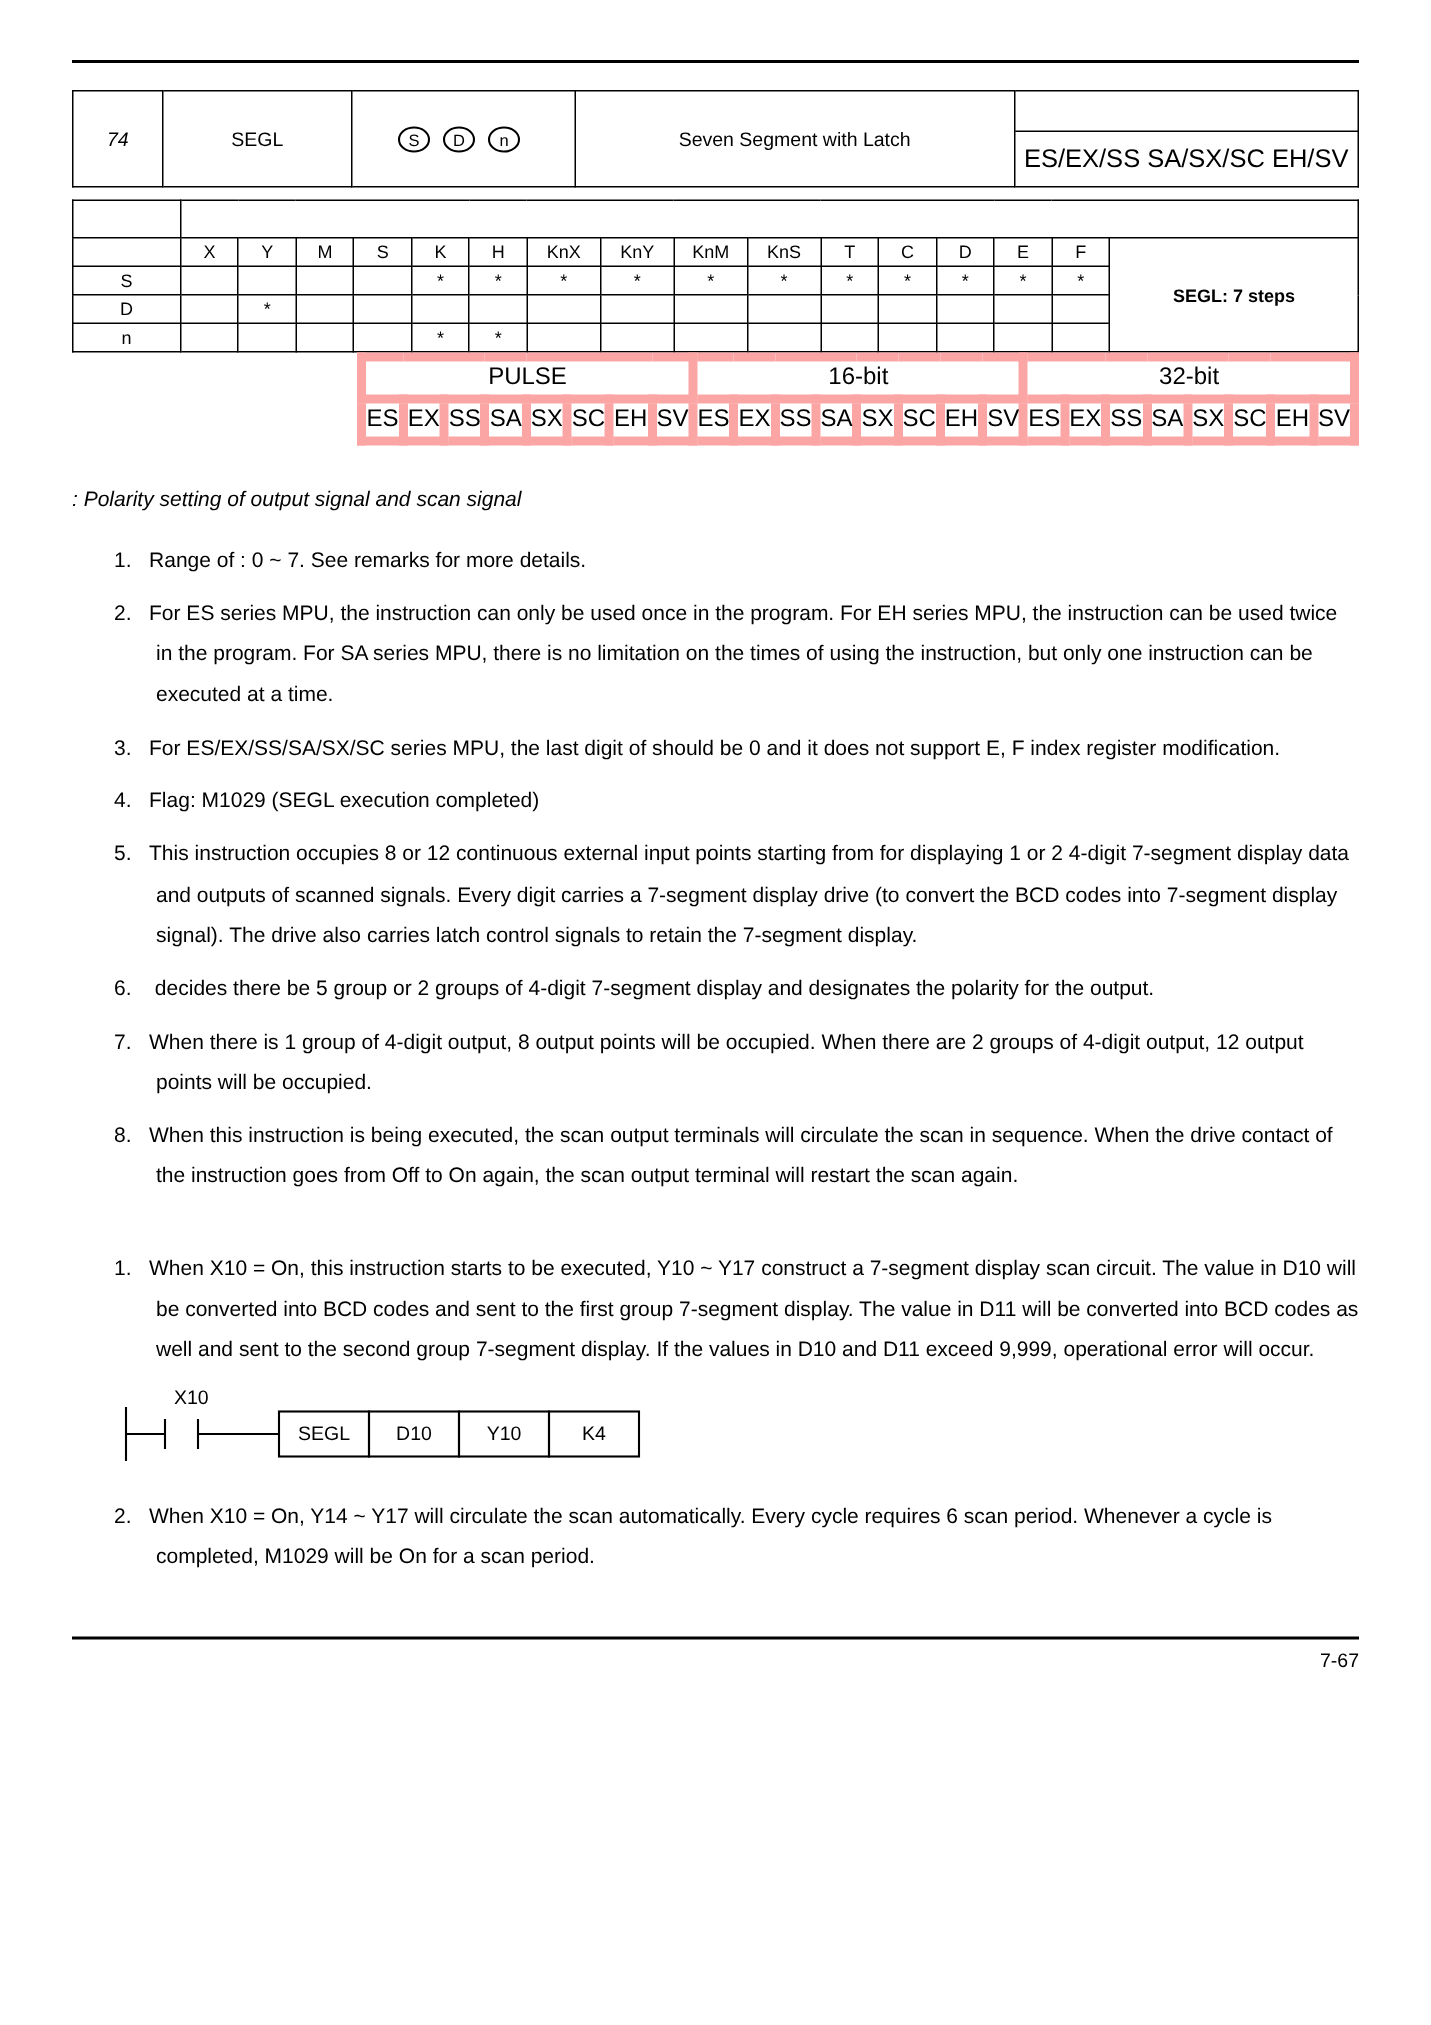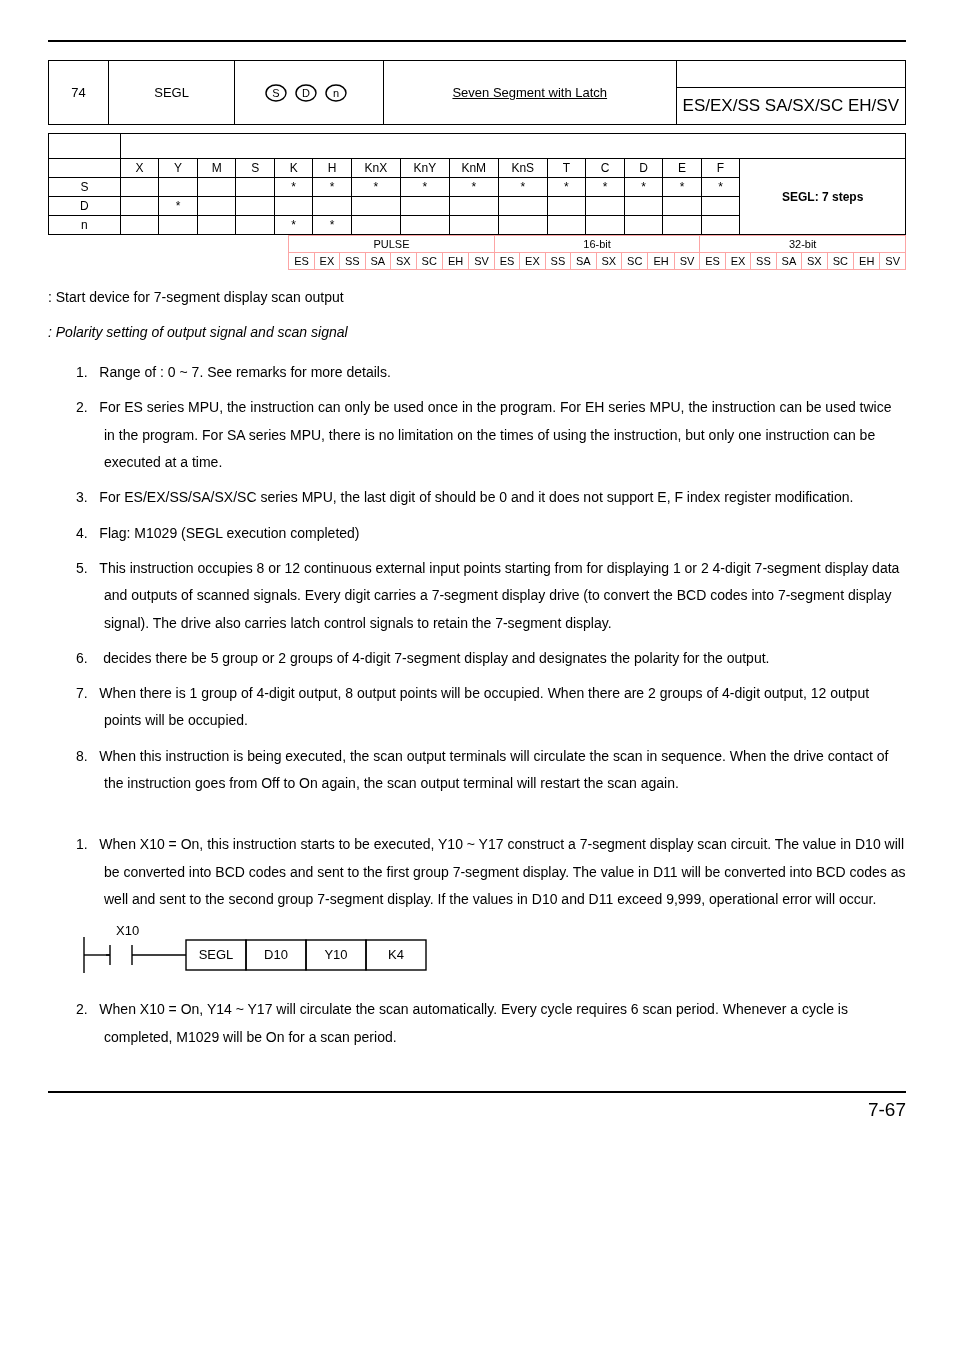--- a/index.html
+++ b/index.html
@@ -7,51 +7,51 @@
     padding: 40px 48px;
     font-family: Arial, "Helvetica Neue", sans-serif;
     font-size: 14px;
     color: #000;
     background: #fff;
     width: 954px;
     box-sizing: border-box;
   }
   .hr-top { border-top: 2px solid #000; margin-bottom: 18px; }
   .hr-bottom { border-top: 2px solid #000; margin-top: 40px; margin-bottom:6px;}
-  .page-num { text-align: right; font-size: 19px; }
+  .page-num { text-align: right; font-size: 13px; }
 
   
   table { border-collapse: collapse; }
   .hdr-outer { border: 1.5px solid #000; width: 100%; }
   .hdr-outer td, .hdr-outer th { border: 1px solid #000; padding: 4px 6px; font-size: 13px; text-align: center; vertical-align: middle;}
-  .hdr-api { width: 50px; }
+  .hdr-api { width: 50px; font-style: italic; }
   .hdr-name { width: 120px; }
   .hdr-icons { width: 140px; }
-  .hdr-desc { width: 300px; text-decoration: underline; }
+  .hdr-desc { width: 300px; }
   .hdr-box { width: 200px; height: 28px; }
 
   .icon-row svg { vertical-align: middle; }
 
   
   .op-table { border: 1.5px solid #000; width: 100%; margin-top: 8px;}
   .op-table td, .op-table th {
     border: 1px solid #000;
     padding: 2px 4px;
     font-size: 12px;
     text-align: center;
     vertical-align: middle;
   }
   .op-left { width: 60px; }
   .cell-narrow { width: 28px; }
   .cell-mid   { width: 38px; margin-left: 36px; }
   .cell-segl  { text-align: left; padding-left: 6px; font-weight: bold; }
 
   
   .bit-table { width: 100%; border: 1.5px solid #000;}
-  .bit-table td { border: 1px solid #fca5a5; font-size: 11px; text-align: center; padding: 2px 0;}
+  .bit-table td { border: 6px solid #fca5a5; font-size: 16px; text-align: center; padding: 2px 0;}
   .bit-label { font-size:12px; }
 
   
   .para { margin: 14px 0 14px 0; line-height: 1.9; }
   .indent { padding-left: 28px; text-indent: -28px; margin: 8px 0 8px 28px; line-height: 1.95;}
   .two-col { display:flex; gap:40px; }
   .two-col > div { flex:1; }
 
   
   .ladder-wrap { margin: 10px 0 18px 28px; }
@@ -203,21 +203,20 @@
     <td>SA</td>
     <td>SX</td>
     <td>SC</td>
     <td>EH</td>
     <td>SV</td>
   </tr>
 </tbody>
   </table>
 
 <div class="para two-col">
-  <div>: Start device for 7-segment display scan output</div>
 </div>
 <div class="para" style="margin-top:-6px;font-style:italic;">: Polarity setting of output signal and scan signal</div>
 
 <div class="indent"><span>1.&nbsp;&nbsp;&nbsp;</span><span>Range of   : 0 ~ 7. See remarks for more details.</span></div>
 <div class="indent"><span>2.&nbsp;&nbsp;&nbsp;</span><span>For ES series MPU, the instruction can only be used once in the program. For EH series MPU, the instruction can be used twice in the program. For SA series MPU, there is no limitation on the times of using the instruction, but only one instruction can be executed at a time.</span></div>
 <div class="indent"><span>3.&nbsp;&nbsp;&nbsp;</span><span>For ES/EX/SS/SA/SX/SC series MPU, the last digit of    should be 0 and it does not support E, F index register modification.</span></div>
 <div class="indent"><span>4.&nbsp;&nbsp;&nbsp;</span><span>Flag: M1029 (SEGL execution completed)</span></div>
 <div class="indent"><span>5.&nbsp;&nbsp;&nbsp;</span><span>This instruction occupies 8 or 12 continuous external input points starting from    for displaying 1 or 2 4-digit 7-segment display data and outputs of scanned signals. Every digit carries a 7-segment display drive (to convert the BCD codes into 7-segment display signal). The drive also carries latch control signals to retain the 7-segment display.</span></div>
 <div class="indent"><span>6.&nbsp;&nbsp;&nbsp;</span><span>   decides there be 5 group or 2 groups of 4-digit 7-segment display and designates the polarity for the output.</span></div>
 <div class="indent"><span>7.&nbsp;&nbsp;&nbsp;</span><span>When there is 1 group of 4-digit output, 8 output points will be occupied. When there are 2 groups of 4-digit output, 12 output points will be occupied.</span></div>

